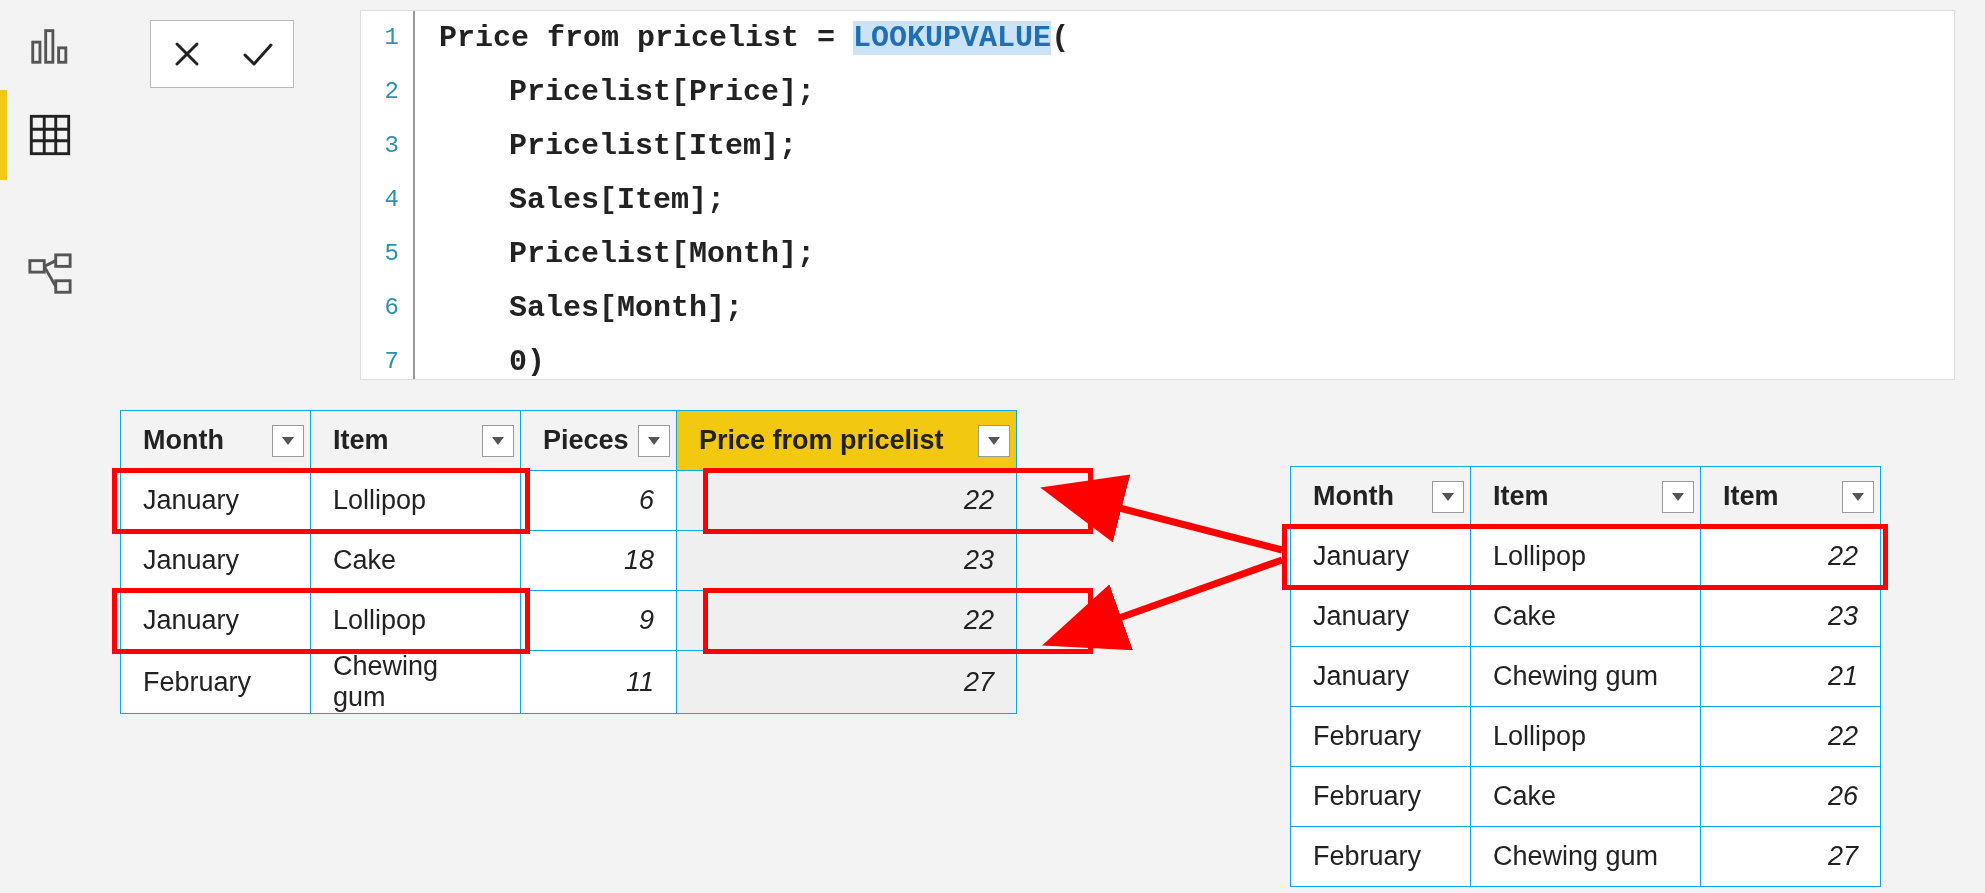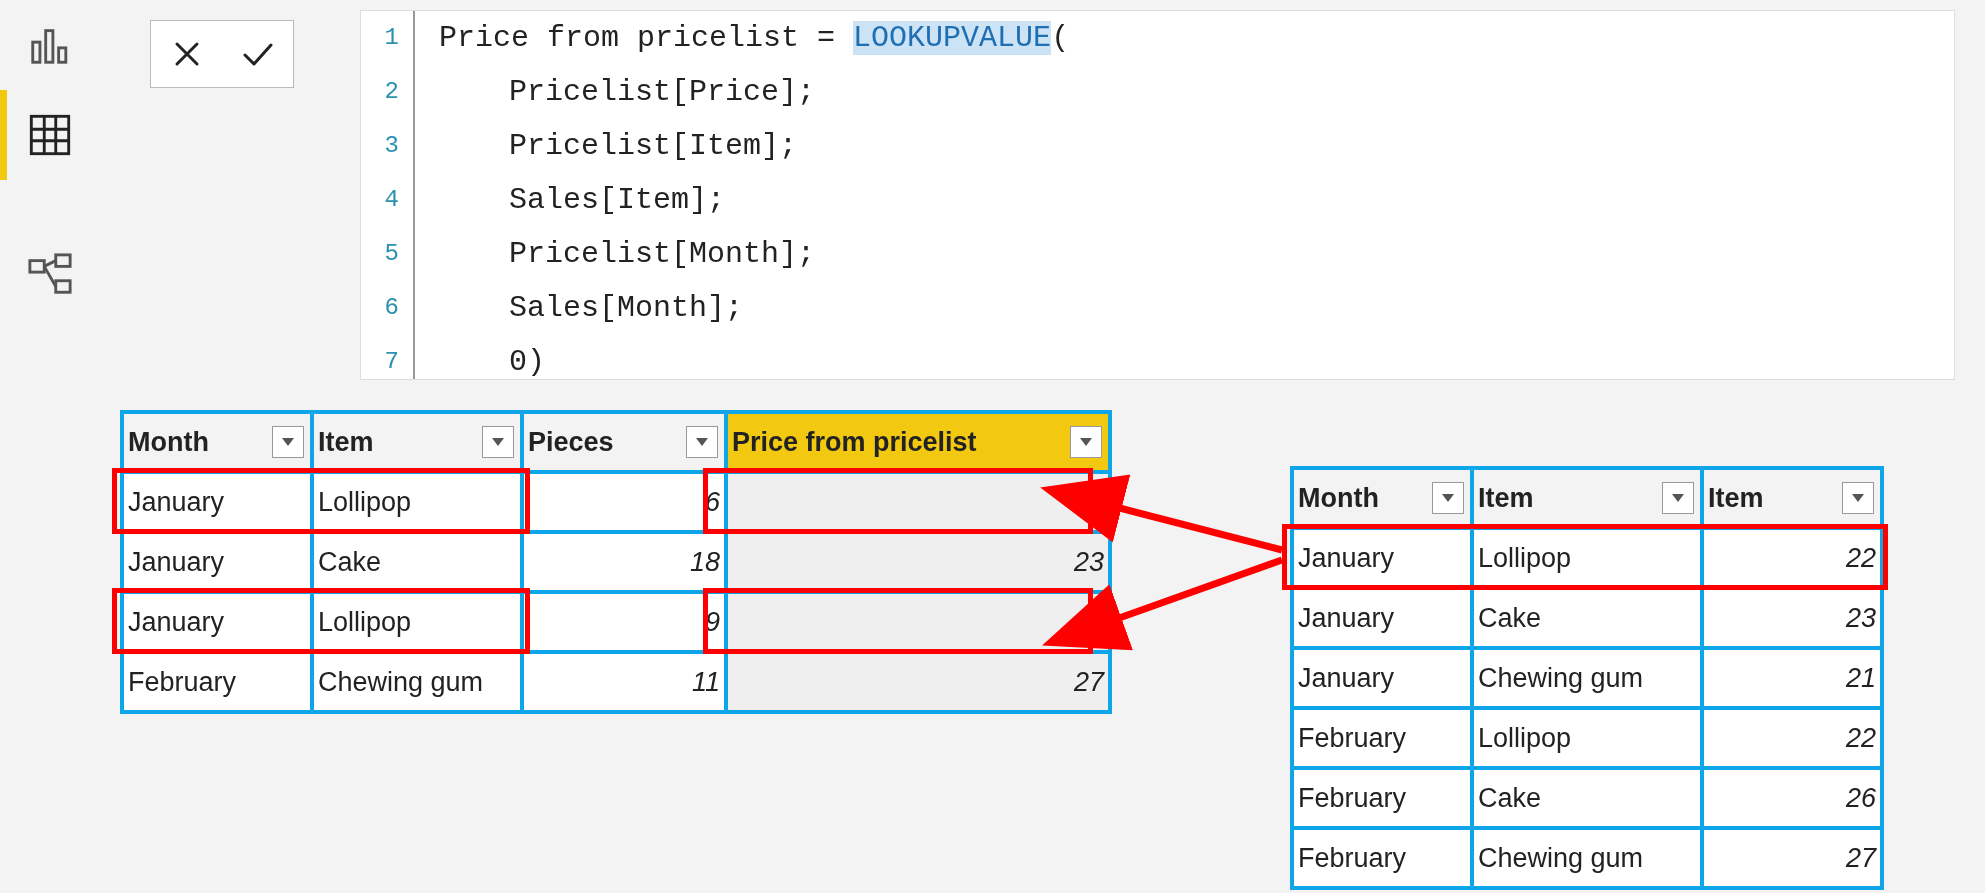--- a/index.html
+++ b/index.html
@@ -87,46 +87,46 @@
     font-size: 24px;
     padding-right: 14px;
   }
   .gutter-divider {
     width: 2px;
     height: 1.8em;
     background: #999;
     display: inline-block;
     margin-right: 24px;
   }
-  .code { white-space: pre; }
+  .code { white-space: pre; font-weight: bold; }
   .tok-func { color: #1f6fb2; }
   .tok-hilite { background: #cce3f5; }
   .code-indent { padding-left: 70px; text-align: center; }
 
   
   .tbl {
     position: absolute;
     border-collapse: collapse;
     background: #fff;
   }
   .tbl th, .tbl td {
-    border: 4px solid #0ea5e9;
+    border: 1px solid #0ea5e9;
     height: 60px;
     box-sizing: border-box;
-    padding: 0 4px;
+    padding: 0 22px;
   }
   .tbl th {
     background: #f3f3f3;
     font-weight: 600;
     position: relative;
   }
   .col-month  { width: 190px; text-align: left; }
   .col-item   { width: 210px; text-align: left; }
-  .col-pieces { width: 204px; text-align: right; font-style: italic; }
-  .col-price  { width: 384px; text-align: right; font-style: italic; background: #efefef; margin-left: 44px; }
+  .col-pieces { width: 156px; text-align: right; font-style: italic; }
+  .col-price  { width: 340px; text-align: right; font-style: italic; background: #efefef; margin-left: 44px; }
   th.col-price { background: #f2c811; font-style: normal; text-align: left; }
 
   .col2-month { width: 180px; text-align: left; }
   .col2-item  { width: 230px; text-align: left; }
   .col2-price { width: 180px; text-align: right; font-style: italic; }
 
   .hdr-btn {
     position: absolute;
     right: 6px;
     top: 50%;

